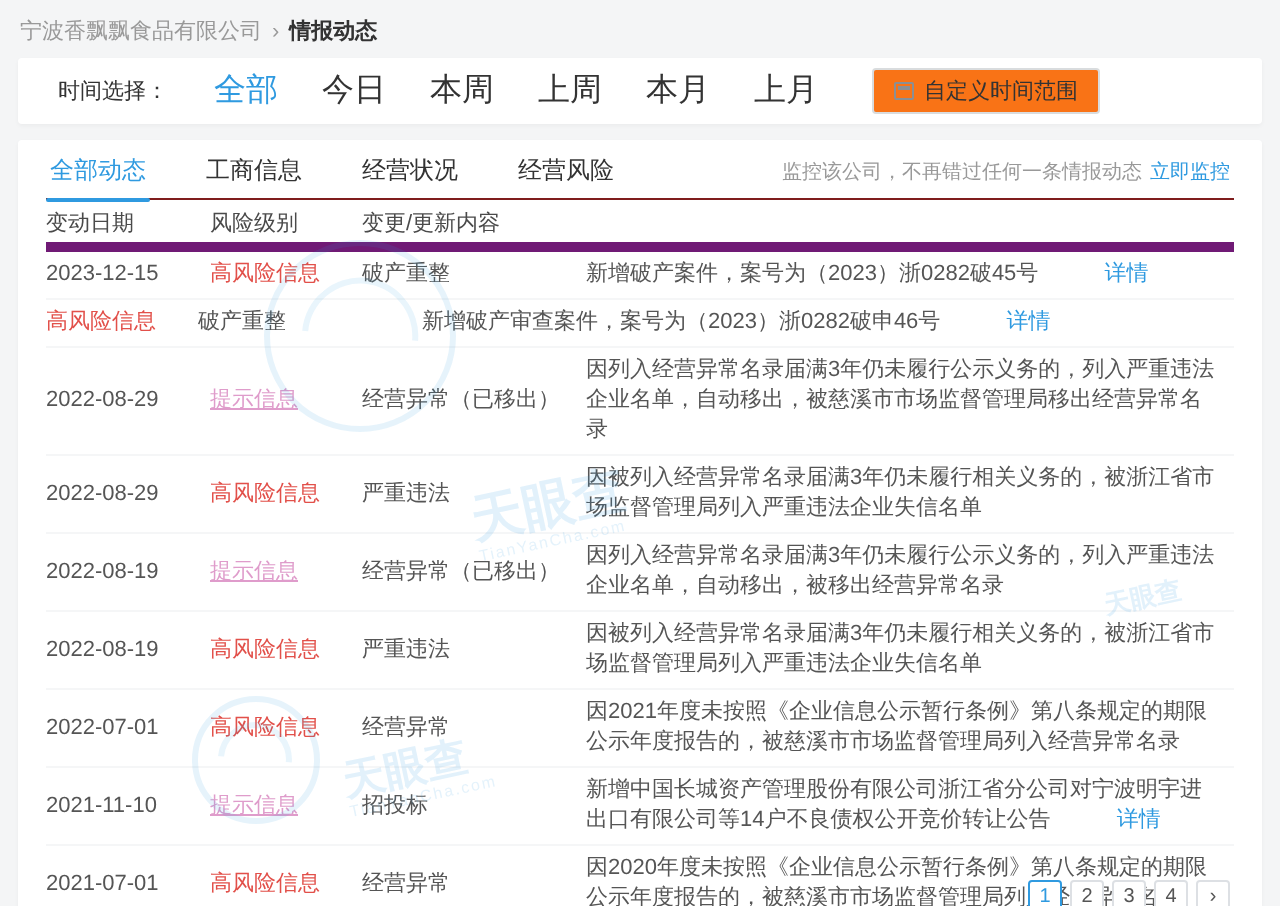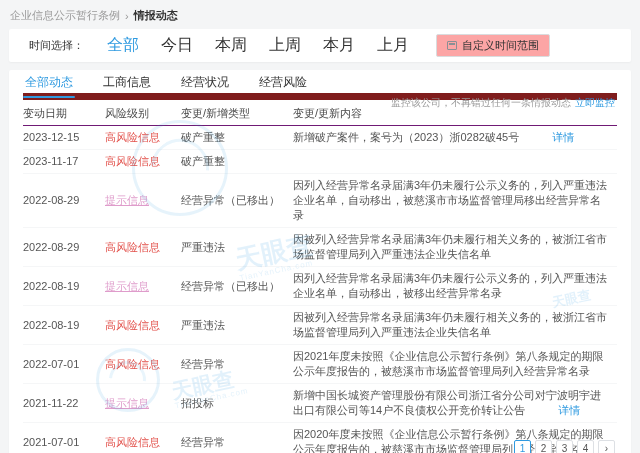--- a/index.html
+++ b/index.html
@@ -16,38 +16,38 @@
     margin:0 9px; background:#fff; border-radius:2px;
     box-shadow:0 1px 2px rgba(0,0,0,0.04);
     height:33px; display:flex; align-items:center; padding:0 20px; gap:4px;
   }
   .filter-label { font-size:11px; color:#333; margin-right:10px; }
   .fopt { font-size:16px; color:#333; padding:2px 9px; cursor:pointer; }
   .fopt.active { color:#2f9ae0; }
   .custom-range {
     margin-left:14px; display:flex; align-items:center; gap:5px;
     border:1px solid #d9dcde; border-radius:2px; padding:3px 10px;
-    font-size:11px; color:#333; background:#fca5a5; cursor:pointer;
+    font-size:11px; color:#333; background:#f97316; cursor:pointer;
   }
   .cal { width:10px; height:9px; border:1px solid #8a8f94; border-radius:1px; position:relative; display:inline-block; }
   .cal::before { content:""; position:absolute; left:1px; right:1px; top:1px; height:2px; background:#8a8f94; }
   
   .main-card {
     margin:8px 9px 0 9px; background:#fff; border-radius:2px;
     box-shadow:0 1px 2px rgba(0,0,0,0.04);
     height:392px; position:relative; padding:0 14px;
   }
-  .tabs-row { display:flex; align-items:center; height:30px; border-bottom:7px solid #7f1d1d; position:relative; }
+  .tabs-row { display:flex; align-items:center; height:30px; border-bottom:1px solid #7f1d1d; position:relative; }
   .tab { font-size:12px; color:#333; margin-right:26px; padding:7px 2px 6px 2px; cursor:pointer; position:relative; }
   .tab.active { color:#2f9ae0; }
   .tab.active::after { content:""; position:absolute; left:0; right:0; bottom:-1px; height:2px; background:#2f9ae0; border-radius:1px; }
-  .monitor { position:absolute; right:2px; top:26px; font-size:10px; color:#999;text-align:center; }
+  .monitor { position:absolute; right:2px; top:9px; font-size:10px; color:#999;text-align:center; }
   .monitor a { color:#2f9ae0; text-decoration:none; margin-left:4px; cursor:pointer; }
   
-  .thead { display:flex; align-items:center; height:24px; border-bottom:1px solid #701a75; margin-top:2px; }
+  .thead { display:flex; align-items:center; height:24px; border-bottom:5px solid #701a75; margin-top:2px; }
   .thead .c { font-size:11px; color:#4a4a4a; }
   .c { flex:none; padding-right:8px; }
   .c.date { width:82px; }
   .c.risk { width:76px; }
   .c.type { width:112px; }
   .c.content { flex:1; }
   .trow { display:flex; align-items:center; border-bottom:1px solid #f5f6f7; padding:4px 0; min-height:23px; }
   .trow .c { font-size:11px; color:#555; line-height:15px; }
   .lv { font-size:11px; }
   .lv.high { color:#e2504a; }
@@ -65,21 +65,21 @@
   .wm-layer { position:absolute; inset:0; pointer-events:none; z-index:5; }
   .wm-ring { position:absolute; border:3px solid rgba(47,154,224,0.12); border-radius:50%; }
   .wm-ring::after { content:""; position:absolute; inset:18%; border:3px solid rgba(47,154,224,0.10); border-left-color:transparent; border-bottom-color:transparent; border-radius:50%; transform:rotate(-40deg); }
   .wm-text { position:absolute; color:rgba(47,154,224,0.14); font-weight:bold; transform:rotate(-12deg); white-space:nowrap; line-height:1.1; }
   .wm-text small { display:block; font-size:8px; font-weight:normal; color:rgba(47,154,224,0.13); letter-spacing:1px; }
 </style>
 </head>
 <body>
 
 <div class="breadcrumb">
-  <span>企业信息公示暂行条例</span>
+  <span>宁波香飘飘食品有限公司</span>
   <span>›</span>
   <span class="cur">情报动态</span>
 </div>
 
 <div class="filter-card">
   <span class="filter-label">时间选择：</span>
   <span class="fopt active">全部</span>
   <span class="fopt">今日</span>
   <span class="fopt">本周</span>
   <span class="fopt">上周</span>
@@ -98,35 +98,34 @@
     <span class="tab">经营状况</span>
     <span class="tab">经营风险</span>
     <span class="monitor">
       <span>监控该公司，不再错过任何一条情报动态</span><a>立即监控</a>
     </span>
   </div>
 
   <div class="thead">
     <div class="c date">变动日期</div>
     <div class="c risk">风险级别</div>
-    <div class="c type">变更/新增类型</div>
     <div class="c content">变更/更新内容</div>
   </div>
 
   <div id="rows">
       <div class="trow">
         <div class="c date">2023-12-15</div>
         <div class="c risk"><span class="lv high">高风险信息</span></div>
         <div class="c type">破产重整</div>
         <div class="c content"><span>新增破产案件，案号为（2023）浙0282破45号</span> <a class="lnk">详情</a></div>
       </div>
       <div class="trow">
-        <div class="c date">2023-11-17</div>
         <div class="c risk"><span class="lv high">高风险信息</span></div>
         <div class="c type">破产重整</div>
+        <div class="c content"><span>新增破产审查案件，案号为（2023）浙0282破申46号</span> <a class="lnk">详情</a></div>
       </div>
       <div class="trow">
         <div class="c date">2022-08-29</div>
         <div class="c risk"><span class="lv tip">提示信息</span></div>
         <div class="c type">经营异常（已移出）</div>
         <div class="c content"><span>因列入经营异常名录届满3年仍未履行公示义务的，列入严重违法企业名单，自动移出，被慈溪市市场监督管理局移出经营异常名录</span></div>
       </div>
       <div class="trow">
         <div class="c date">2022-08-29</div>
         <div class="c risk"><span class="lv high">高风险信息</span></div>
@@ -145,21 +144,21 @@
         <div class="c type">严重违法</div>
         <div class="c content"><span>因被列入经营异常名录届满3年仍未履行相关义务的，被浙江省市场监督管理局列入严重违法企业失信名单</span></div>
       </div>
       <div class="trow">
         <div class="c date">2022-07-01</div>
         <div class="c risk"><span class="lv high">高风险信息</span></div>
         <div class="c type">经营异常</div>
         <div class="c content"><span>因2021年度未按照《企业信息公示暂行条例》第八条规定的期限公示年度报告的，被慈溪市市场监督管理局列入经营异常名录</span></div>
       </div>
       <div class="trow">
-        <div class="c date">2021-11-22</div>
+        <div class="c date">2021-11-10</div>
         <div class="c risk"><span class="lv tip">提示信息</span></div>
         <div class="c type">招投标</div>
         <div class="c content"><span>新增中国长城资产管理股份有限公司浙江省分公司对宁波明宇进出口有限公司等14户不良债权公开竞价转让公告</span> <a class="lnk">详情</a></div>
       </div>
       <div class="trow">
         <div class="c date">2021-07-01</div>
         <div class="c risk"><span class="lv high">高风险信息</span></div>
         <div class="c type">经营异常</div>
         <div class="c content"><span>因2020年度未按照《企业信息公示暂行条例》第八条规定的期限公示年度报告的，被慈溪市市场监督管理局列入经营异常名录</span></div>
       </div>

